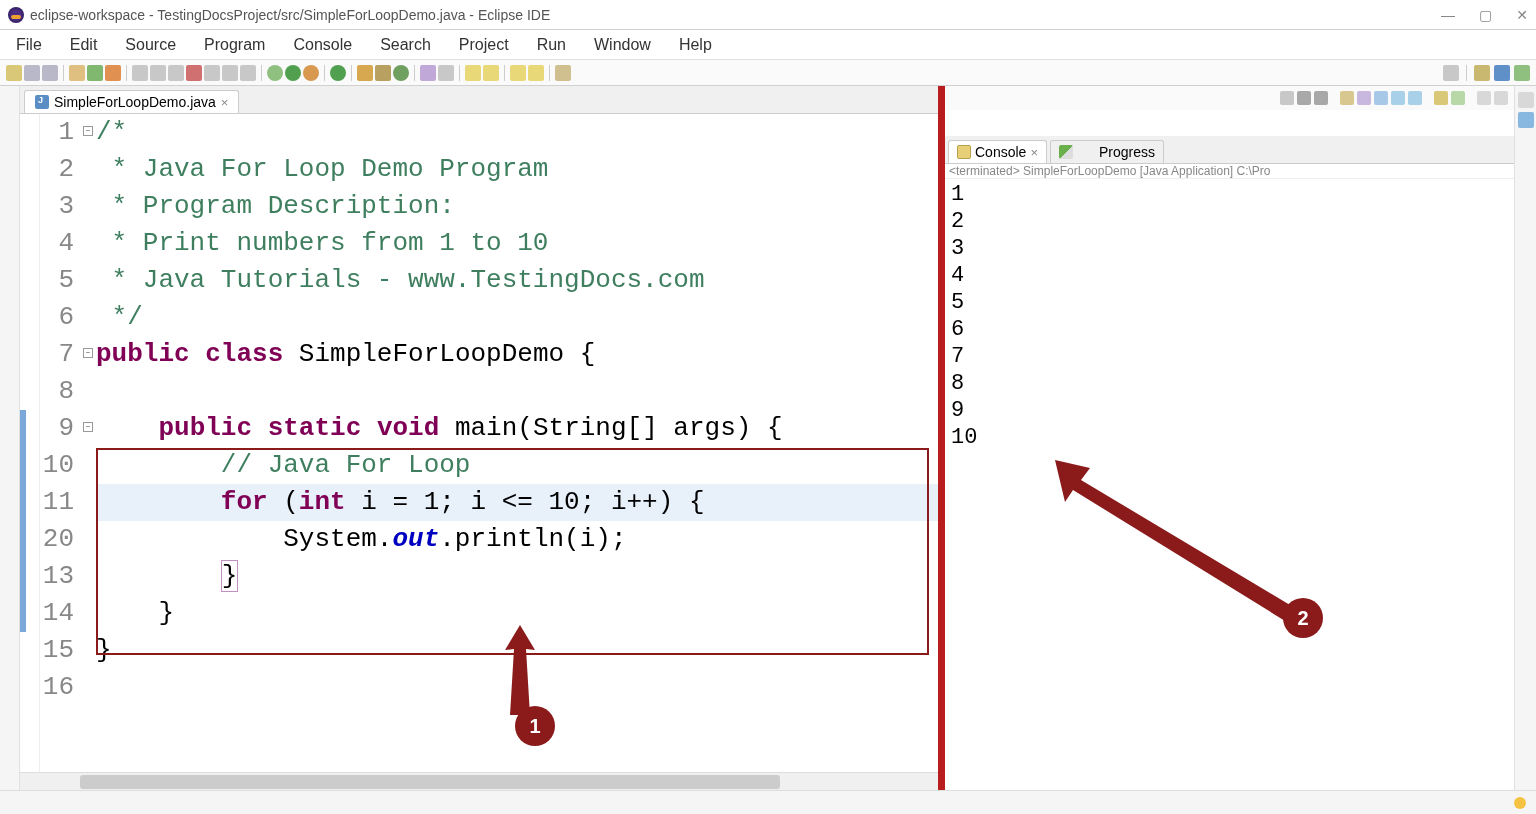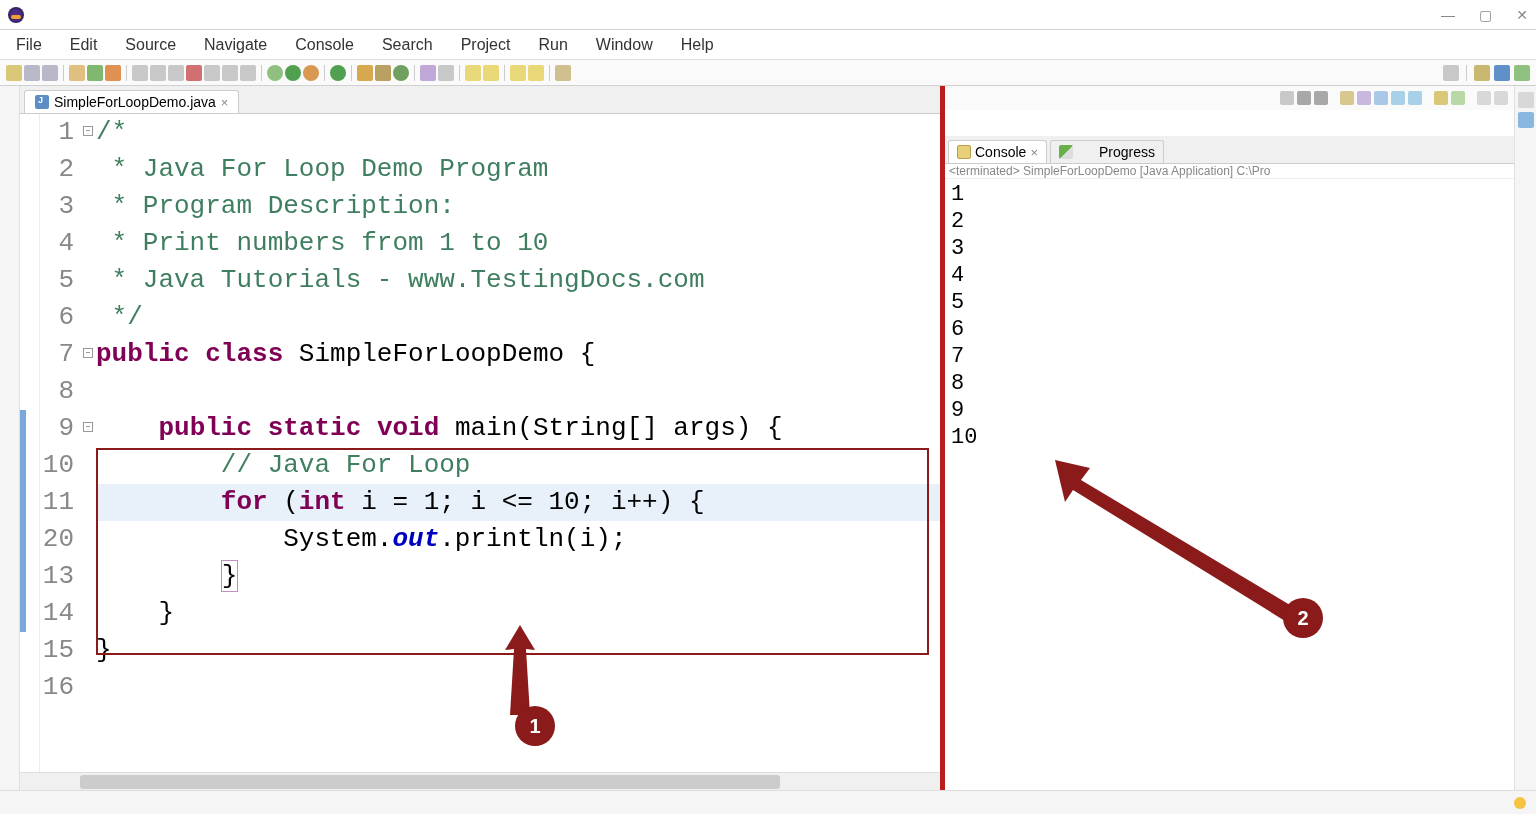--- a/index.html
+++ b/index.html
@@ -88,21 +88,21 @@
     }
     .left-gutter {
       width: 20px;
       background: #f5f5f5;
       border-right: 1px solid #e0e0e0;
     }
     .editor-panel {
       width: 925px;
       display: flex;
       flex-direction: column;
-      border-right: 5px solid #b91c1c;
+      border-right: 7px solid #b91c1c;
     }
     .editor-tabs {
       height: 28px;
       background: #f0f0f0;
       display: flex;
       align-items: flex-end;
       border-bottom: 1px solid #ccc;
     }
     .editor-tab {
       background: #fff;
@@ -323,32 +323,33 @@
     .annotation-arrow {
       position: absolute;
       z-index: 99;
     }
   </style>
 </head>
 <body>
 
 <div class="title-bar">
   <span class="eclipse-icon"></span>
+  <span>eclipse-workspace - TestingDocsProject/src/SimpleForLoopDemo.java - Eclipse IDE</span>
   <div class="window-controls">
     <span>—</span>
     <span>▢</span>
     <span>✕</span>
   </div>
 </div>
 
 <div class="menu-bar" id="menu-bar">
     <div class="menu-item">File</div>
     <div class="menu-item">Edit</div>
     <div class="menu-item">Source</div>
-    <div class="menu-item">Navigate</div>
+    <div class="menu-item">Program</div>
     <div class="menu-item">Console</div>
     <div class="menu-item">Search</div>
     <div class="menu-item">Project</div>
     <div class="menu-item">Run</div>
     <div class="menu-item">Window</div>
     <div class="menu-item">Help</div>
   </div>
 
 <div class="toolbar">
   <span class="tb-icon" style="background:#d8c878"></span>

